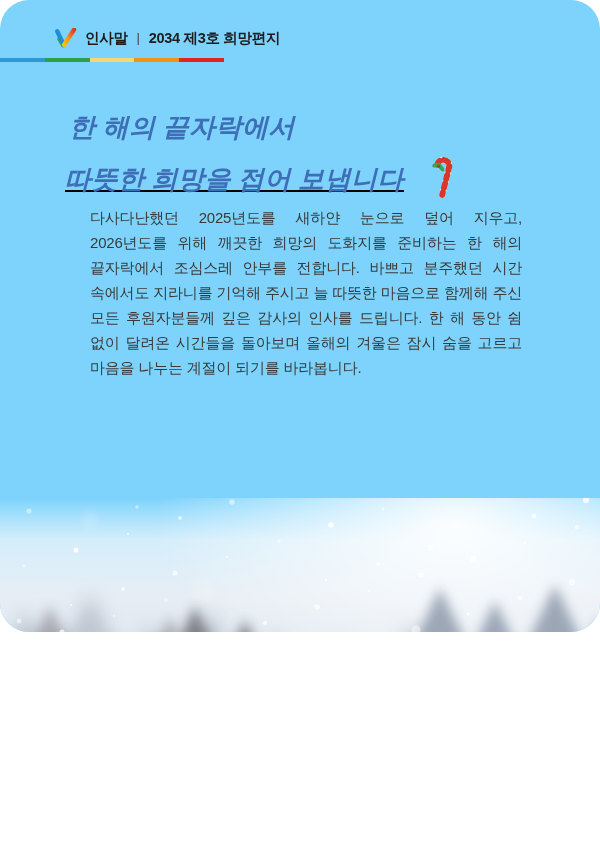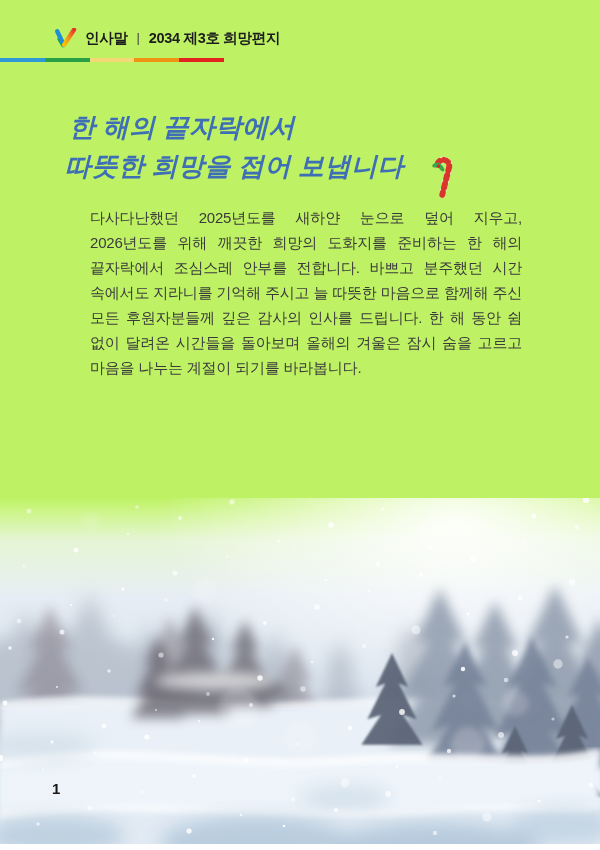--- a/index.html
+++ b/index.html
@@ -1,33 +1,33 @@
 <!DOCTYPE html>
 <html><head>
 <meta charset="utf-8">
 <style>
   html,body { margin:0; padding:0; background:#ffffff; }
   .page {
-    position:relative; width:600px; height:844px; overflow:hidden;
-    background:#bef264; font-family:"Liberation Sans", sans-serif;
+    position:relative; width:600px; height:632px; overflow:hidden;
+    background:#7dd3fc; font-family:"Liberation Sans", sans-serif;border-radius:29px;
   }
   
   .header { position:absolute; left:54px; top:28px; display:flex; align-items:center; gap:8px; z-index:4; }
   .brand-text { display:flex; align-items:center; gap:9px; font-size:14.5px; font-weight:bold; color:#1c1c1c; letter-spacing:-0.3px; }
   .brand-sep { font-weight:400; color:#444; font-size:13px; position:relative; top:-1px; }
   
   .divider { position:absolute; left:0; top:58px; width:224px; height:4px; display:flex; z-index:4; }
   .divider span { flex:1 1 0; height:100%; }
   
   .title-block { position:absolute; left:69px; top:110px; z-index:4; }
   .title-line {
     font-size:26px; font-weight:bold; color:#3e6eb5; letter-spacing:0.5px;
     font-family:"Liberation Serif", serif; font-style:italic; line-height:1.35;
   }
-  .title-row2 { display:flex; gap:24px; margin-top:4px; margin-left:-4px; }
+  .title-row2 { display:flex; align-items:flex-end; gap:24px; margin-top:4px; margin-left:-4px;text-decoration:underline; }
   .candy { position:relative; top:4px; }
   
   .content { position:absolute; left:78px; top:205px; width:444px; z-index:4; }
   .content p {
     margin:0 0 26px 12px; font-size:15px; line-height:25px; color:#3a3a3a;
     text-align:justify; word-break:keep-all; letter-spacing:-0.2px;
   }
   
   .scene { position:absolute; left:0; top:498px; width:600px; height:352px; z-index:1; }
   

